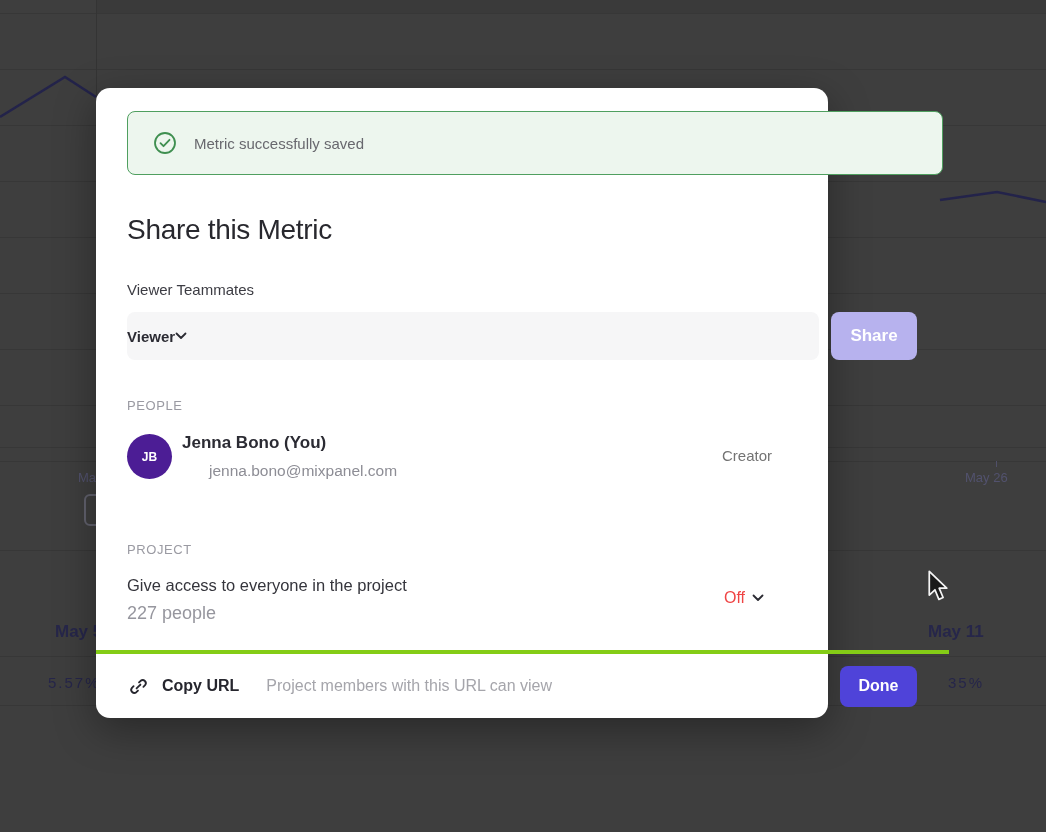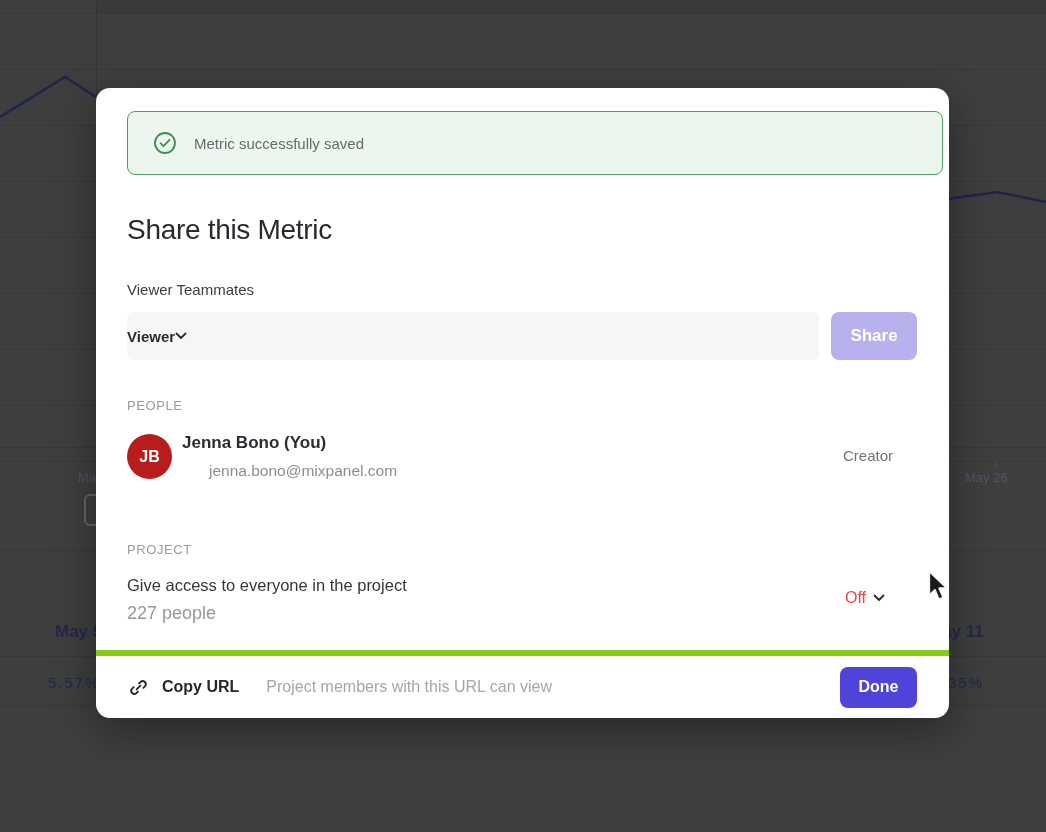--- a/index.html
+++ b/index.html
@@ -12,49 +12,49 @@
   .vline{position:absolute;top:0;left:96px;width:1px;height:705px;background:#343434;}
   .bg-topstrip{position:absolute;left:96px;top:0;width:950px;height:13px;background:rgba(0,0,0,0.05);}
   .bg-chart{position:absolute;left:0;top:0;pointer-events:none;}
   .bg-label{position:absolute;color:#52526e;font-size:13px;white-space:nowrap;}
   .bg-tick{position:absolute;left:996px;top:461px;width:1px;height:6px;background:#50506a;}
   .bg-colhead{position:absolute;color:#26264a;font-size:17px;font-weight:700;white-space:nowrap;}
   .bg-val{position:absolute;color:#26264a;font-size:15px;letter-spacing:2px;white-space:nowrap;}
   .bg-badge{position:absolute;left:84px;top:494px;width:26px;height:28px;border:2px solid #62626e;
             border-radius:6px;color:#30304e;font-size:13px;display:flex;align-items:center;justify-content:center;}
   
-  .modal{position:absolute;left:96px;top:88px;width:853px;height:630px;background:#ffffff;
+  .modal{position:absolute;left:96px;top:88px;width:732px;height:630px;background:#ffffff;
          border-radius:14px;box-shadow:0 12px 40px rgba(0,0,0,0.35);}
   .banner{position:absolute;left:31px;top:23px;width:789px;height:62px;background:#edf6ee;
           border:1px solid #4f9f5f;border-radius:8px;display:flex;align-items:center;padding-left:25px;box-sizing:content-box;}
   .banner-text{margin-left:17px;font-size:15px;color:#68686e;}
   .modal-title{position:absolute;left:31px;top:126px;font-size:28px;font-weight:400;color:#28282e;letter-spacing:-0.3px;}
   .invite-label{position:absolute;left:31px;top:193px;font-size:15px;font-weight:500;color:#3c3c43;}
   .invite-input-wrap{position:absolute;left:31px;top:224px;width:692px;height:48px;background:#f6f6f7;
           border-radius:8px;display:flex;align-items:center;}
   .invite-input{flex:1;border:none;background:transparent;outline:none;margin-left:14px;
           font-size:17px;color:#2c2c33;font-family:"Liberation Sans",sans-serif;}
   .invite-input::placeholder{color:#9a99a0;opacity:1;}
   .role-select{display:flex;align-items:center;gap:0;margin-right:24px;cursor:pointer;
           font-size:15px;font-weight:600;color:#2b2b33;}
   .share-btn{position:absolute;left:735px;top:224px;width:86px;height:48px;background:#b7b2ee;
           border:none;border-radius:8px;color:#ffffff;font-size:17px;font-weight:700;
           font-family:"Liberation Sans",sans-serif;}
   .section-head{position:absolute;font-size:13px;color:#9a9aa2;letter-spacing:0.6px;}
   .avatar{position:absolute;left:31px;top:346px;width:45px;height:45px;border-radius:50%;
-          background:#b91c1c;color:#ffffff;font-size:16px;font-weight:700;
+          background:#4c1d95;color:#ffffff;font-size:12px;font-weight:700;
           display:flex;align-items:center;justify-content:center;}
   .member-name{position:absolute;left:86px;top:345px;font-size:17px;font-weight:700;color:#2b2b33;}
   .member-email{position:absolute;left:86px;top:374px;font-size:15.5px;color:#8d8d95;margin-left:27px;}
   .member-role{position:absolute;right:56px;top:359px;font-size:15px;color:#737373;}
   .project-title{position:absolute;left:31px;top:488px;font-size:16.5px;color:#35353c;}
   .project-sub{position:absolute;left:31px;top:515px;font-size:18px;color:#96969e;}
   .off-select{position:absolute;right:64px;top:501px;display:flex;align-items:center;gap:7px;
           font-size:16px;font-weight:500;color:#ef4444;cursor:pointer;}
-  .footer{position:absolute;left:0;top:562px;width:853px;height:68px;border-top:6px solid #84cc16;
+  .footer{position:absolute;left:0;top:562px;width:853px;height:68px;border-top:4px solid #84cc16;
           display:flex;align-items:center;padding:0 32px;box-sizing:border-box;}
   .copyurl{display:flex;align-items:center;gap:13px;cursor:pointer;}
   .copyurl-label{font-size:16px;font-weight:700;color:#26262e;}
   .footer-hint{margin-left:27px;font-size:16px;color:#a5a5ab;}
   .done-btn{margin-left:auto;width:77px;height:41px;background:#4f43d9;border:none;border-radius:8px;
           color:#ffffff;font-size:16px;font-weight:700;font-family:"Liberation Sans",sans-serif;cursor:pointer;}
   .cursor{position:absolute;left:924px;top:570px;pointer-events:none;}
 </style>
 </head>
 <body>

